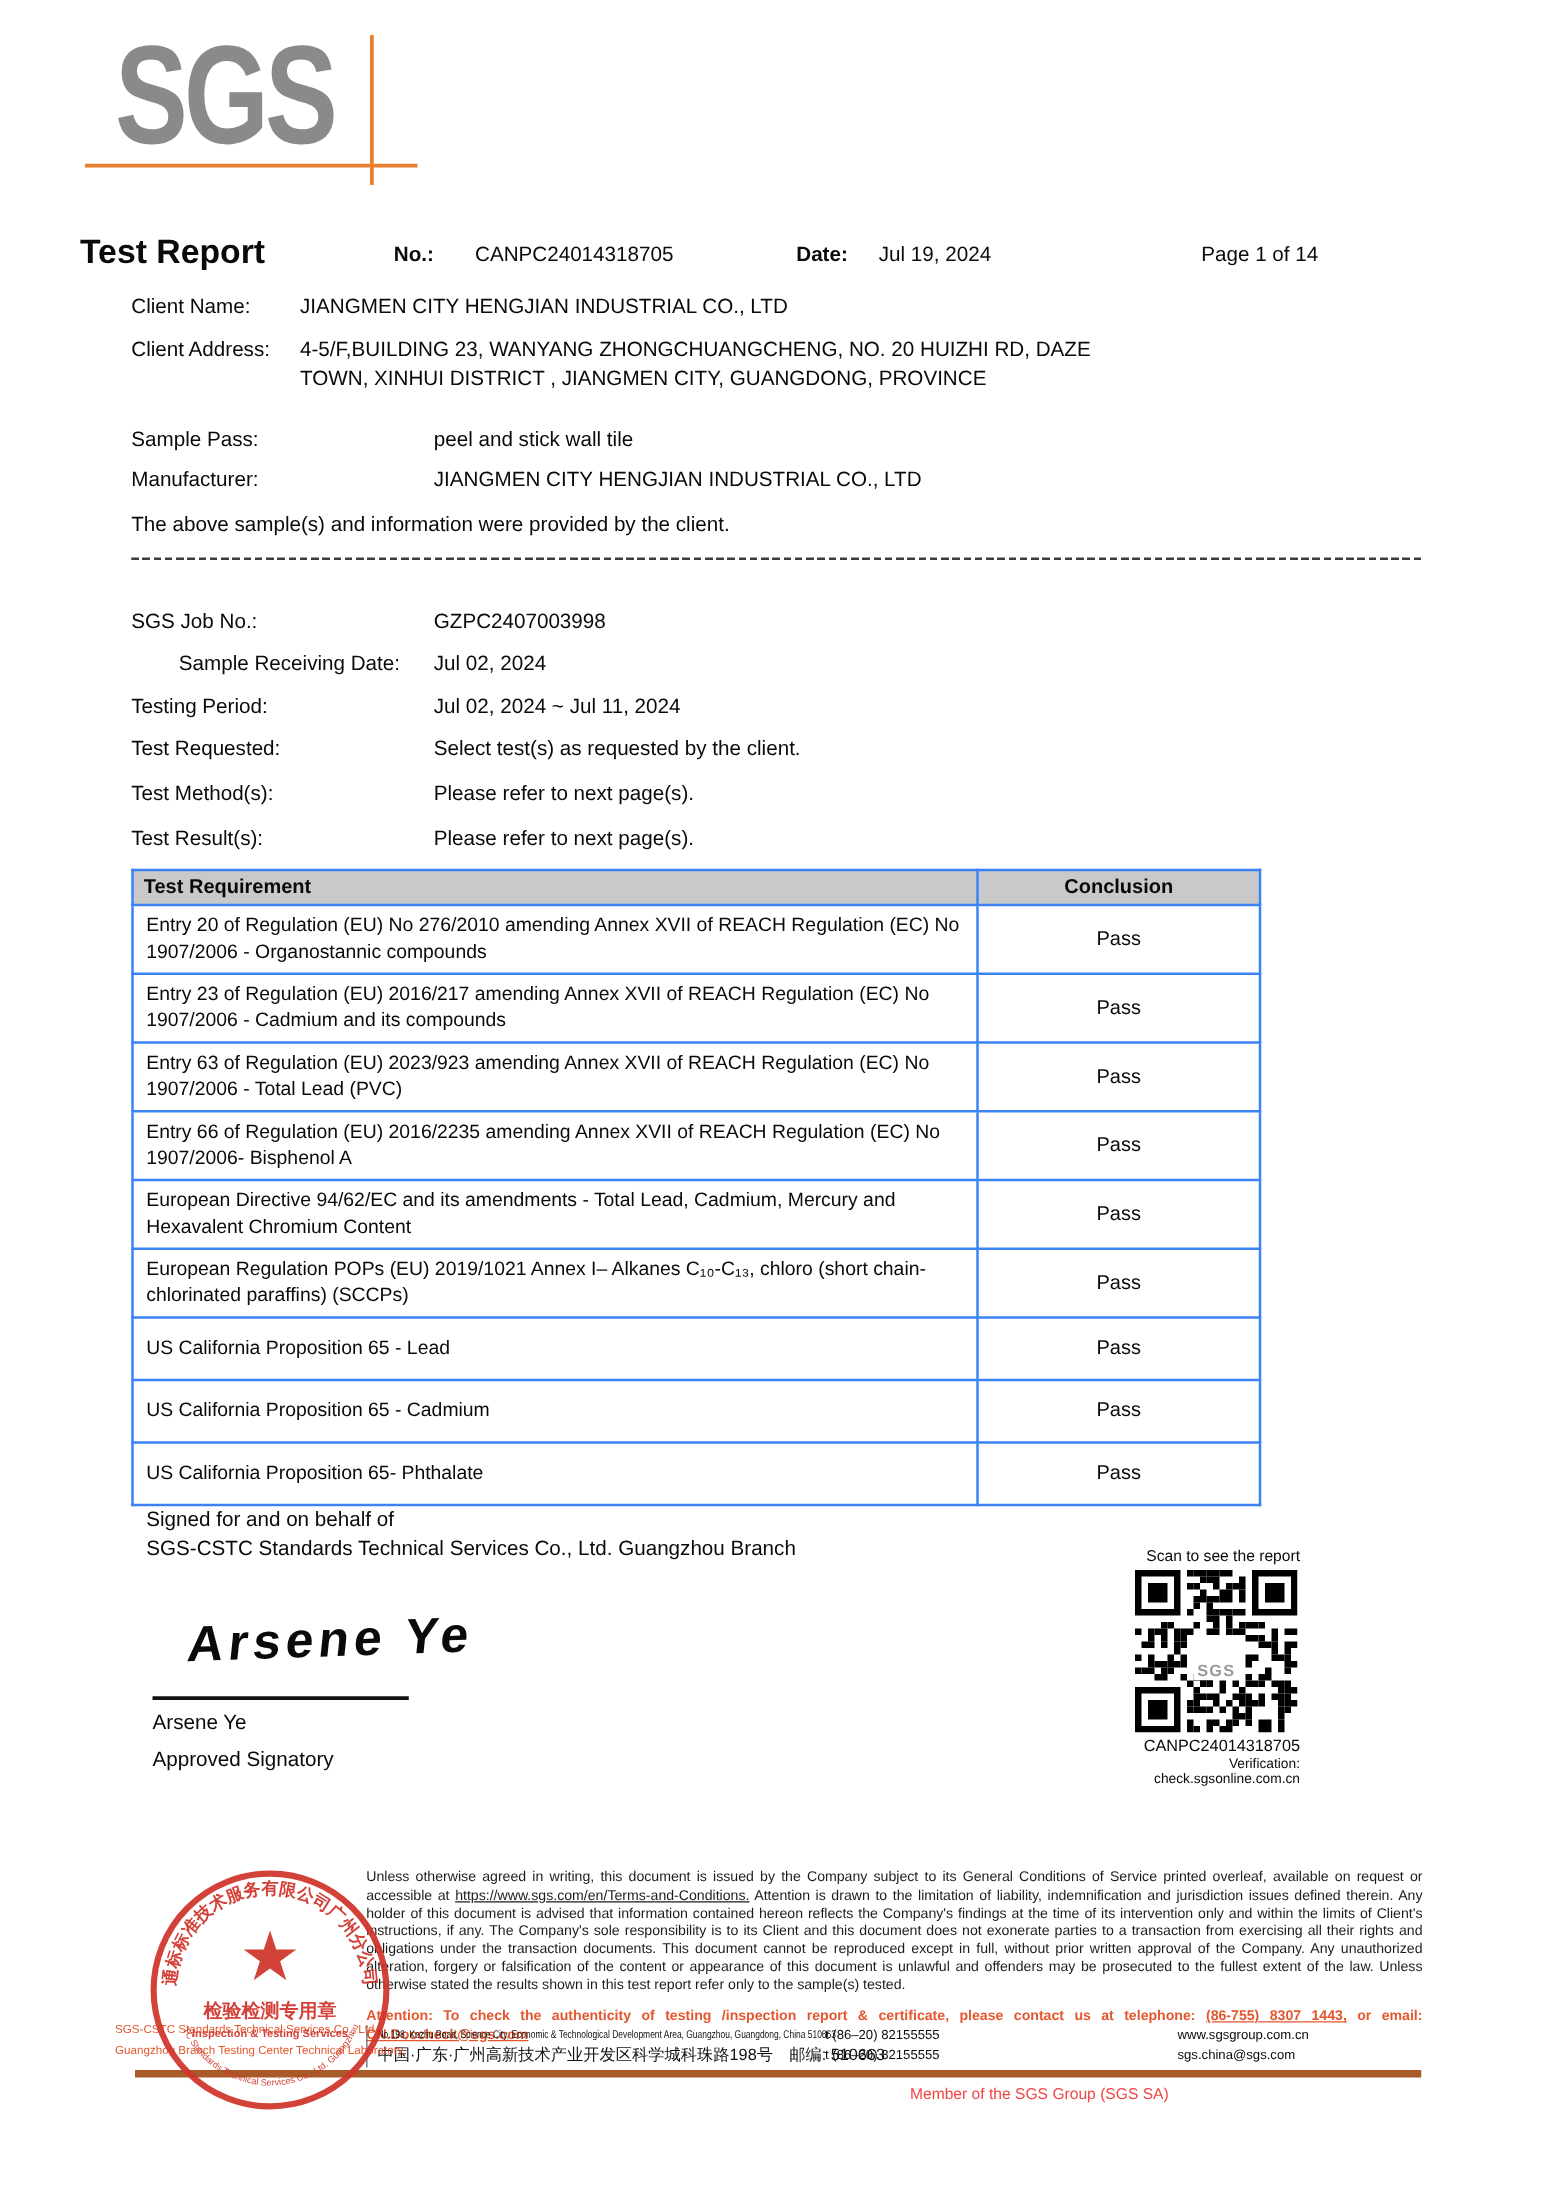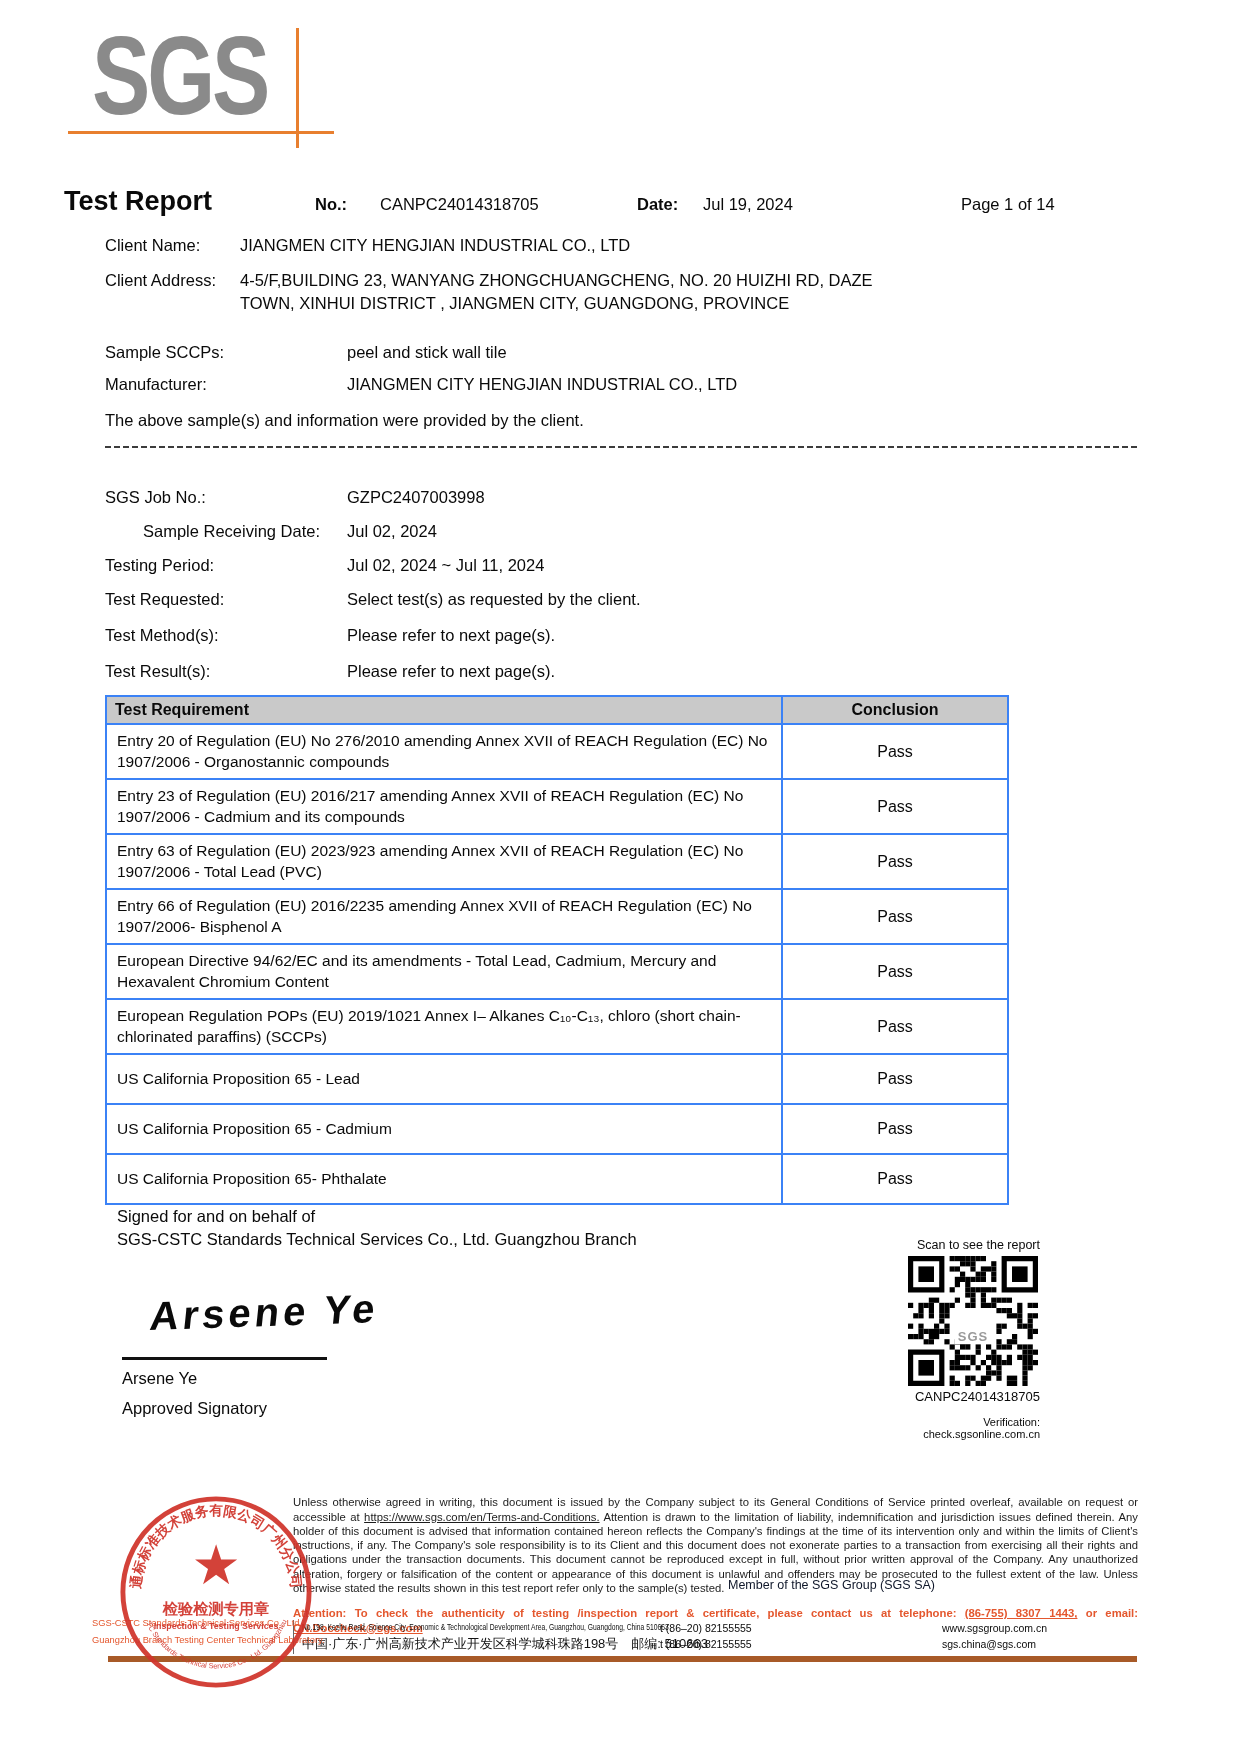--- a/index.html
+++ b/index.html
@@ -51,21 +51,21 @@
 
   
   .qr-wrap { position:absolute; left:906px; top:1238px; width:134px; text-align:right; }
   .qr-hint { font-size:12.5px; margin-bottom:4px; white-space:nowrap; }
   .qr-svg { display:block; margin:0 auto; }
   .qr-center-label {
     position:absolute; left:50%; top:73px; transform:translateX(-50%);
     background:#fff; color:#9a9a9a; font-weight:bold; font-size:13px; padding:0 3px; letter-spacing:1px;
   }
   .qr-num { font-size:13px; margin-top:3px; white-space:nowrap; }
-  .qr-verif { font-size:11px; margin-top:12px; }
+  .qr-verif { font-size:11px; margin-top:1px; }
   .qr-url { font-size:11px; }
 
   
   .company-red { position:absolute; left:92px; color:#e4572e; font-size:9.3px; white-space:nowrap; z-index:1; }
   .stamp-svg { position:absolute; left:118px; top:1494px; width:196px; height:196px; z-index:2; opacity:0.93; }
 
   
   .legal {
     position:absolute; left:293px; top:1484px; width:845px; font-size:11.3px;
     line-height:14.3px; text-align:justify; color:#1c1c1c; z-index:0;
@@ -78,21 +78,21 @@
 
   .addr-block { position:absolute; left:293px; top:1620px; width:845px; height:34px; border-left:1.5px solid #666; z-index:0; }
   .addr-en { position:absolute; left:8px; top:2px; font-size:9px; transform:scaleX(0.75); transform-origin:0 0; white-space:nowrap; color:#111; }
   .addr-cn { position:absolute; left:8px; top:15px; font-size:13px; white-space:nowrap; color:#111; }
   .ft-tel1 { position:absolute; left:366px; top:2px; font-size:10.5px; white-space:nowrap; }
   .ft-tel2 { position:absolute; left:366px; top:18px; font-size:10.5px; white-space:nowrap; }
   .ft-web  { position:absolute; left:648px; top:2px; font-size:10.5px; white-space:nowrap; }
   .ft-mail { position:absolute; left:648px; top:18px; font-size:10.5px; white-space:nowrap; }
 
   .footer-bar { position:absolute; left:108px; top:1656px; width:1029px; height:6px; background:#a85a28; }
-  .member { position:absolute; right:305px; top:1578px; font-size:12.5px; color:#0f172a; white-space:nowrap; }
+  .member { position:absolute; right:305px; top:1668px; font-size:12.5px; color:#ef4444; white-space:nowrap; }
 </style>
 </head>
 <body>
 
 <div class="page">
 
   <div>
     <div class="logo-text">SGS</div>
     <div class="logo-vline"></div>
     <div class="logo-hline"></div>
@@ -103,21 +103,21 @@
   <div class="t h17" style="left:380px; top:195px;">CANPC24014318705</div>
   <div class="t h17 bold" style="left:637px; top:195px;">Date:</div>
   <div class="t h17" style="left:703px; top:195px;">Jul 19, 2024</div>
   <div class="t h17" style="left:921px; top:195px;margin-left:40px;">Page 1 of 14</div>
 
   <div class="t l105" style="top:236px;">Client Name:</div>
   <div class="t l240" style="top:236px;">JIANGMEN CITY HENGJIAN INDUSTRIAL CO., LTD</div>
   <div class="t l105" style="top:271px;">Client Address:</div>
   <div class="t l240" style="top:271px;">4-5/F,BUILDING 23, WANYANG ZHONGCHUANGCHENG, NO. 20 HUIZHI RD, DAZE</div>
   <div class="t l240" style="top:294px;">TOWN, XINHUI DISTRICT , JIANGMEN CITY, GUANGDONG, PROVINCE</div>
-  <div class="t l105" style="top:343px;">Sample SCCPs:</div>
+  <div class="t l105" style="top:343px;">Sample Pass:</div>
   <div class="t l347" style="top:343px;">peel and stick wall tile</div>
   <div class="t l105" style="top:375px;">Manufacturer:</div>
   <div class="t l347" style="top:375px;">JIANGMEN CITY HENGJIAN INDUSTRIAL CO., LTD</div>
   <div class="t l105" style="top:411px;">The above sample(s) and information were provided by the client.</div>
 
   <div class="dash-sep"></div>
 
   <div class="t l105" style="top:488px;">SGS Job No.:</div>
   <div class="t l347" style="top:488px;">GZPC2407003998</div>
   <div class="t l105" style="top:522px;margin-left:38px;">Sample Receiving Date:</div>

